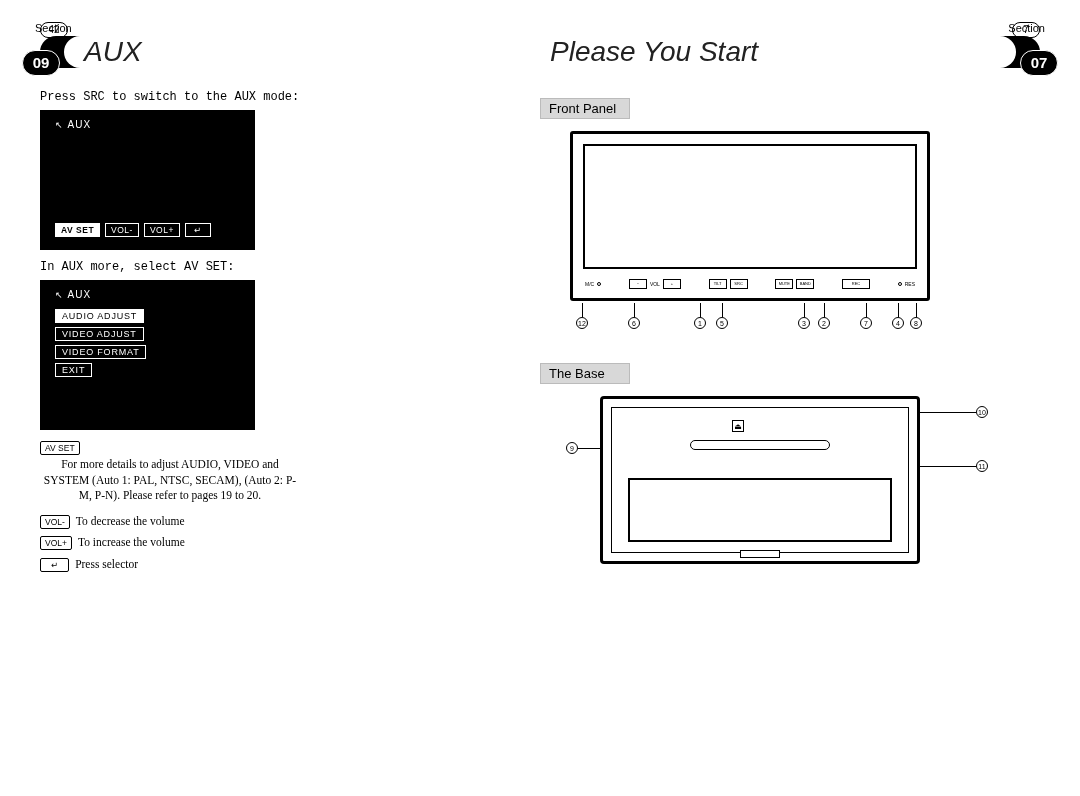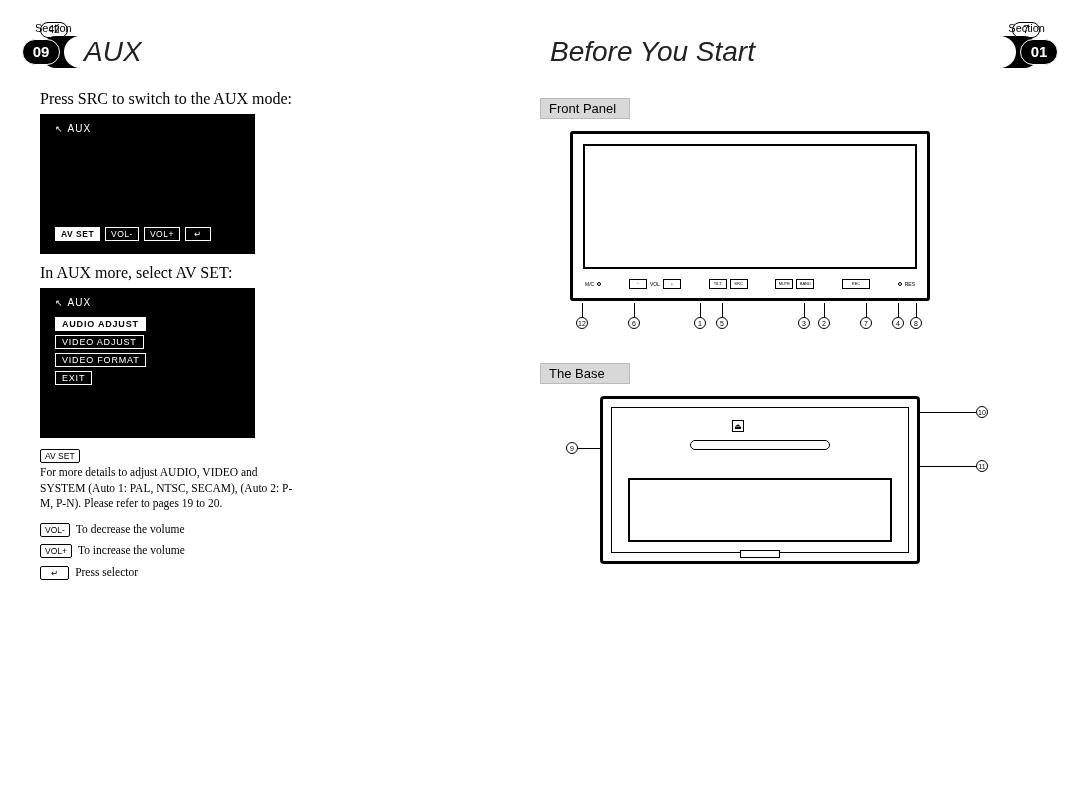--- a/index.html
+++ b/index.html
@@ -37,21 +37,21 @@
     height: 32px;
   }
   .header-pill-bg {
     position: absolute;
     top: 0; left: 0; right: 0; height: 32px;
     background: #000;
     border-radius: 16px;
   }
   .num-badge {
     position: absolute;
-    top: 3px;
+    top: 14px;
     width: 38px; height: 26px;
     background: #000;
     border: 1px solid #fff;
     border-radius: 13px;
     color: #fff;
     font-size: 15px;
     font-weight: bold;
     text-align: center;
     line-height: 24px;
     z-index: 3;
@@ -82,22 +82,22 @@
 
   .content { position: absolute; top: 90px; left: 0; right: 0; }
 
   
   .subhead {
     font-size: 13px;
     font-weight: bold;
     margin-bottom: 8px;
   }
   .body-text {
-    font-family: Liberation Serif, serif;
-    font-size: 16px;
+    font-family: Liberation Mono, monospace;
+    font-size: 12px;
     margin-bottom: 6px;
   }
 
   .screen-mock {
     width: 215px;
     background: #000;
     position: relative;
     border: 1px solid #000;
     margin-bottom: 10px;
   }
@@ -142,39 +142,40 @@
   }
   .menu-item {
     border: 1px solid #fff;
     color: #fff;
     font-size: 9px;
     letter-spacing: 0.8px;
     padding: 1px 6px;
     background: #000;
     width: fit-content;
   }
-  .menu-item.hl { background: #fff; color: #000; font-weight: bold; }
+  .menu-item.hl { background: #fff; color: #000; font-weight: normal; }
 
   .notes { margin-top: 4px; }
   .note-row { margin-bottom: 6px; display: flex; align-items: flex-start; gap: 6px; }
   .note-badge {
     border: 1px solid #000;
     font-size: 8.5px;
     padding: 0 4px;
     border-radius: 2px;
     white-space: nowrap;
     flex-shrink: 0;
     line-height: 12px;
     margin-top: 1px;
   }
   .note-badge.arrow { padding: 0 10px; }
   .note-body {
     font-family: "Times New Roman", serif;
     font-size: 11.5px;
     line-height: 1.35;
+    text-align: center;
   }
 
   
   .right-h2 {
     font-size: 16px;
     font-weight: bold;
     margin-bottom: 18px;
   }
   .subsection-label {
     background: #d8d8d8;
@@ -389,23 +390,23 @@
   </div>
 
   <div class="page-num">42</div>
 </div>
 
 <div class="page-right">
   <div class="section-label">Section</div>
   <div class="header-bar">
     <div class="header-pill">
       <div class="header-pill-bg"></div>
-      <div class="num-badge">01</div>
+      <div class="num-badge">07</div>
       <div class="header-title-wrap">
-        <div class="header-title">Before You Start</div>
+        <div class="header-title">Please You Start</div>
       </div>
     </div>
   </div>
 
   <div class="content">
 
     <div class="subsection-label">Front Panel</div>
 
     <div class="front-panel-fig">
       <div class="fp-frame">

